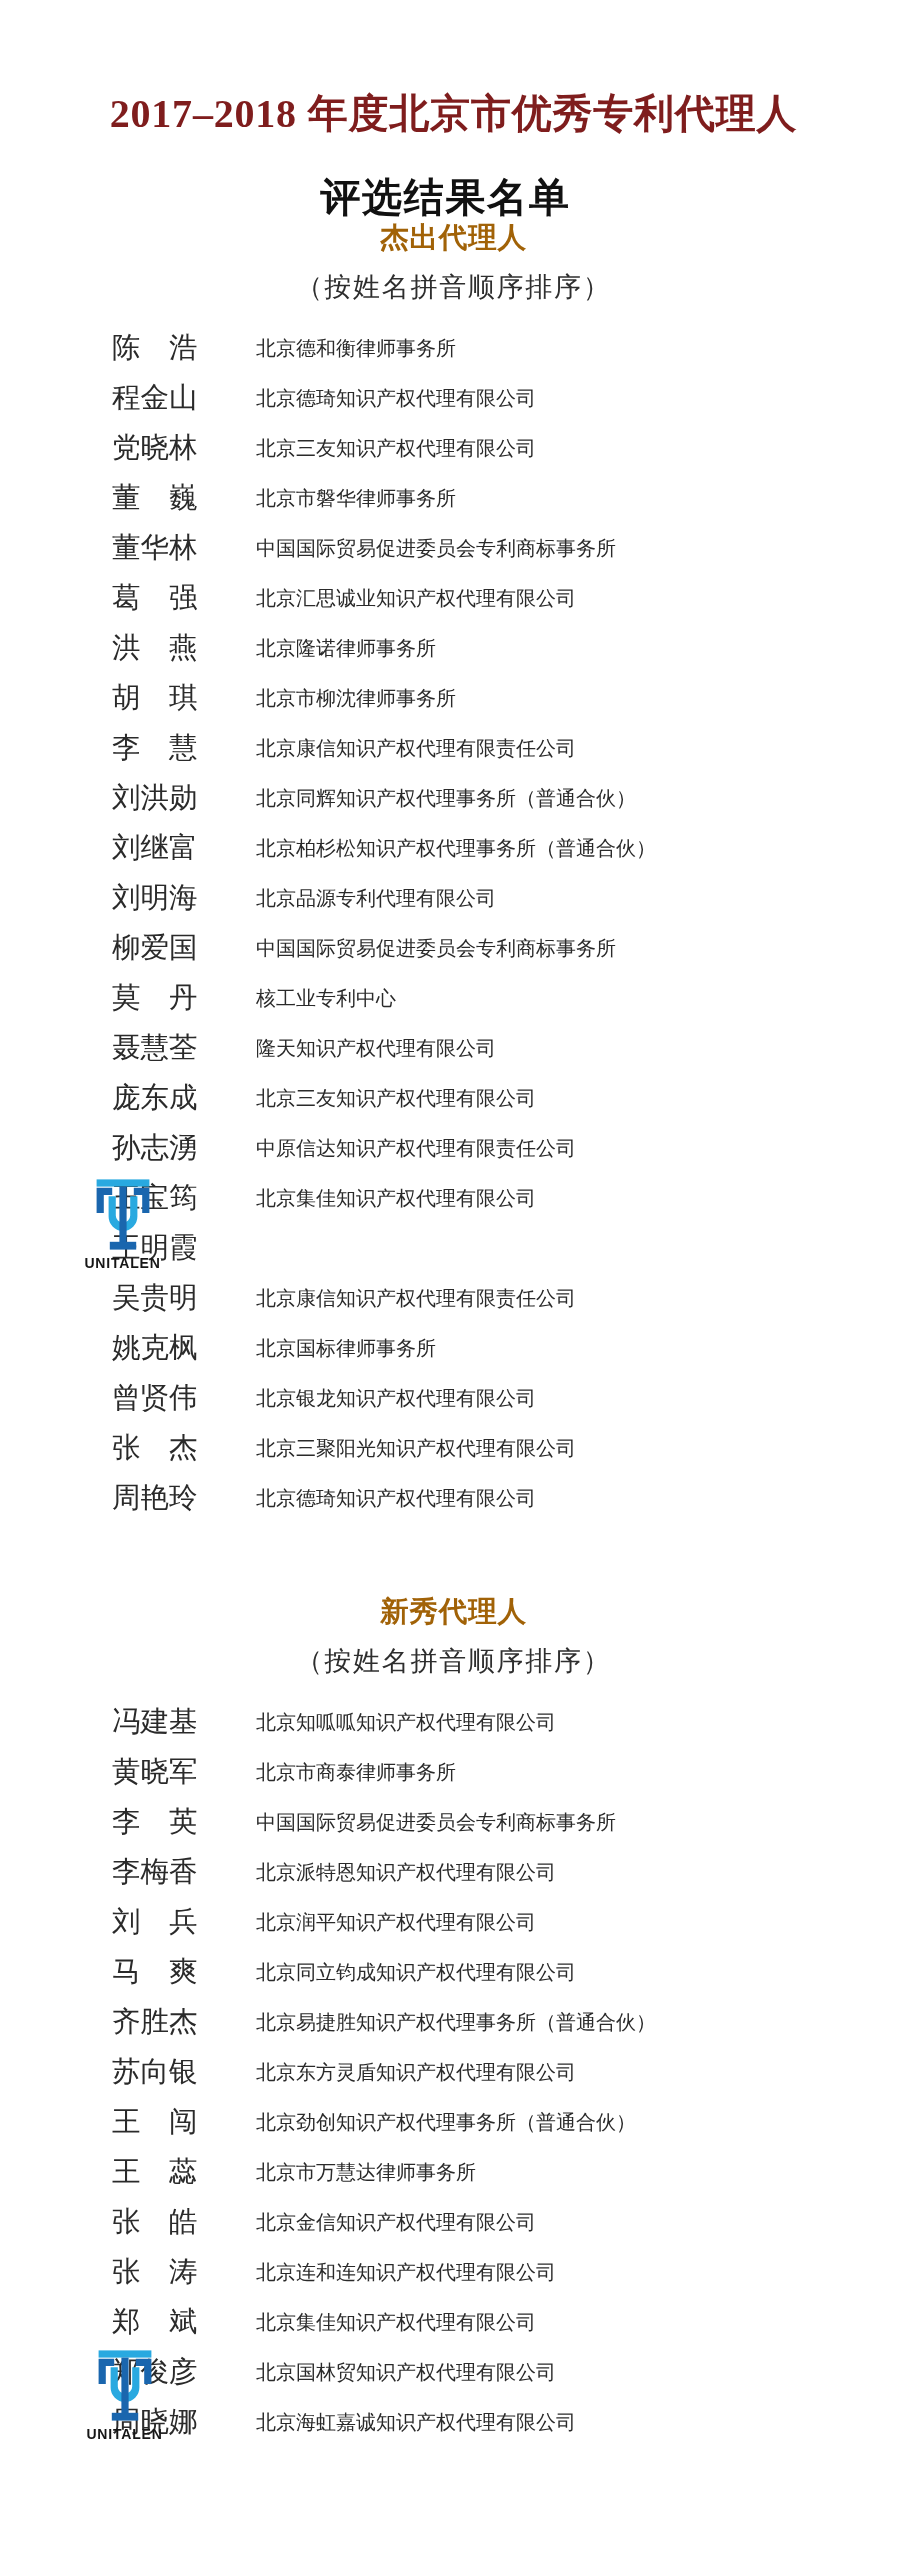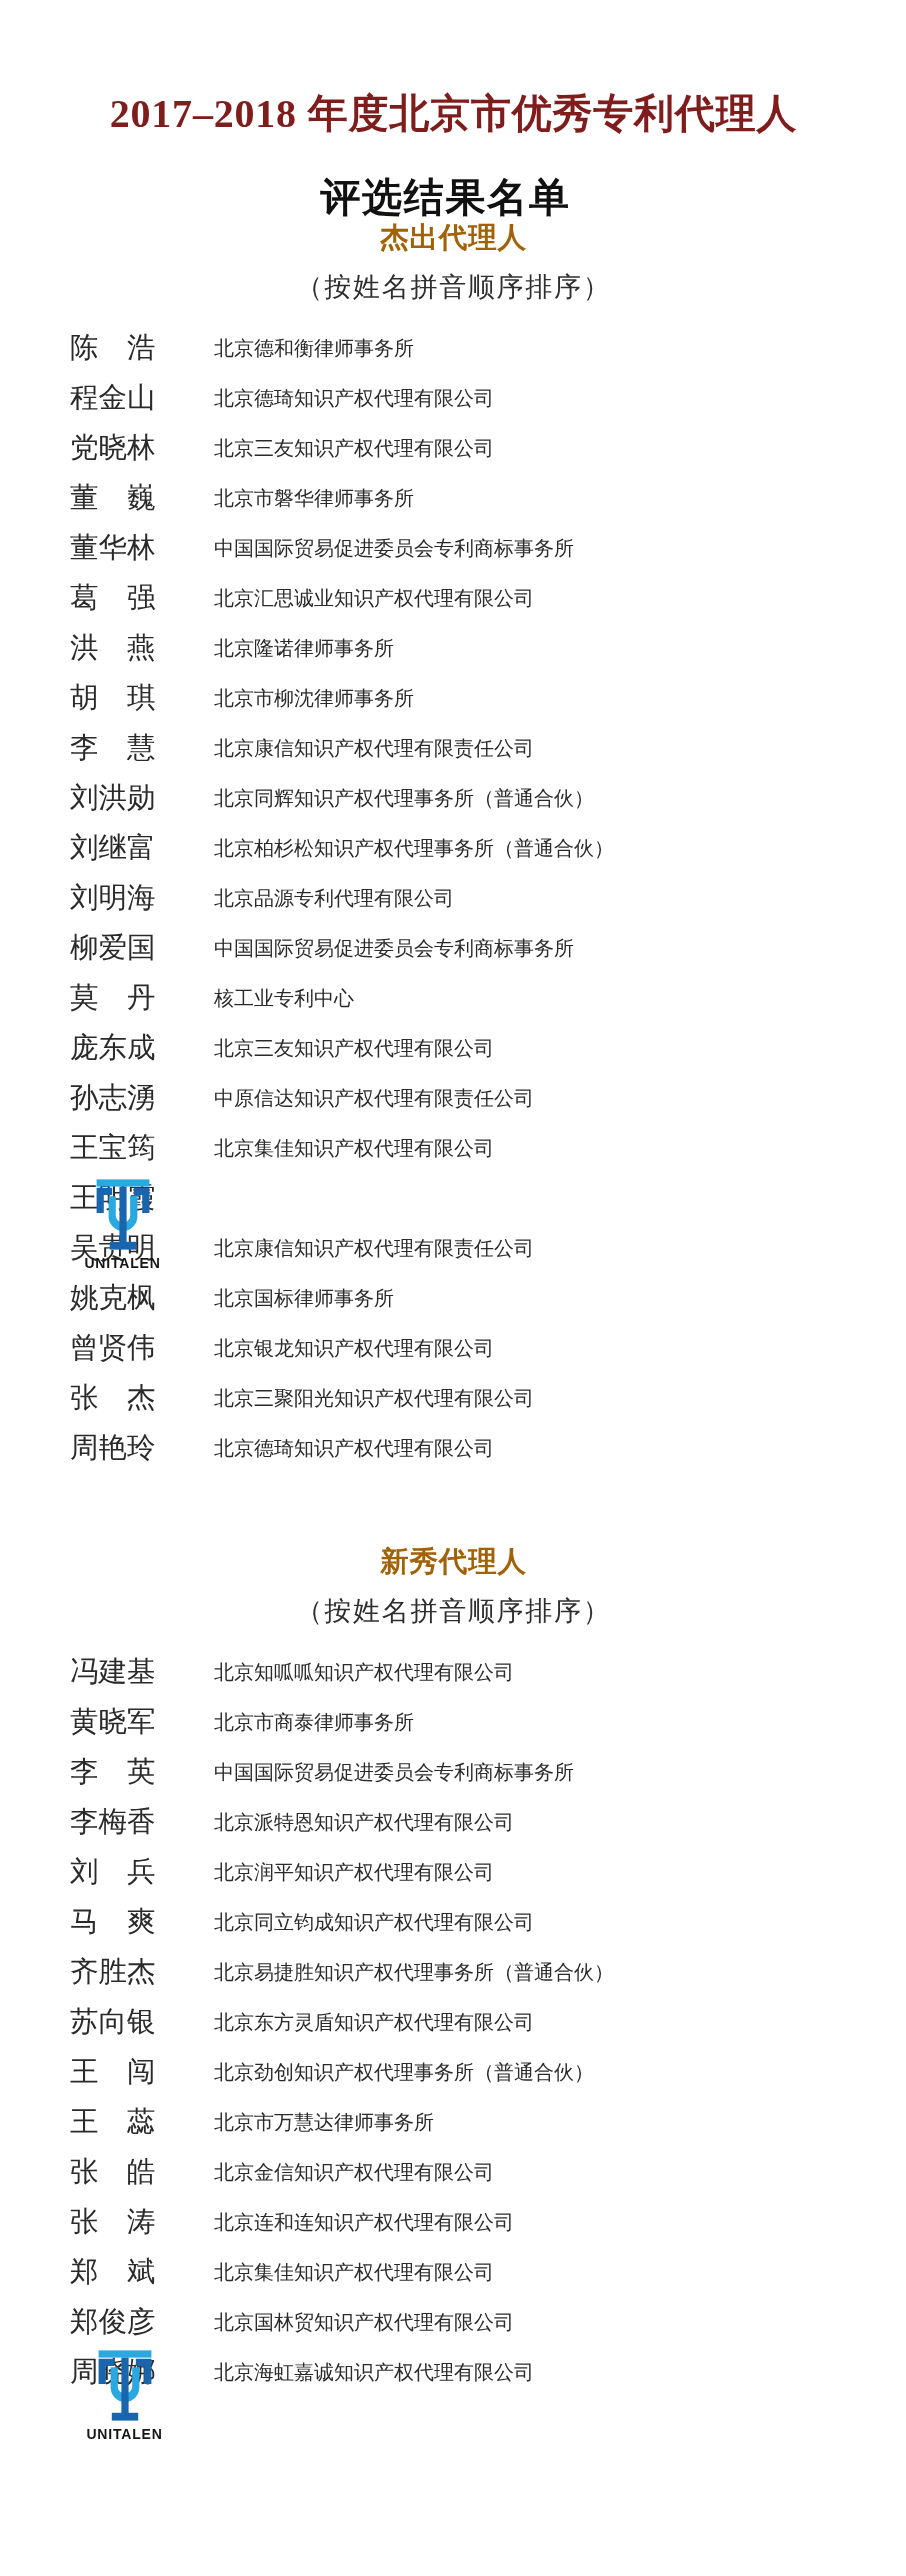--- a/index.html
+++ b/index.html
@@ -29,21 +29,21 @@
   }
   section.sec1 h2{margin-top:3.4px;}
   section.sec2 h2{margin-top:72px;}
   .sub{
     margin-top:17px;font-size:27px;line-height:30px;text-align:center;
     letter-spacing:1.7px;color:#2e2e2e;font-weight:normal;
   }
   .rows{margin-top:21px;}
   .row{
     height:50px;display:flex;align-items:center;
-    padding-left:70px;box-sizing:border-box;
+    padding-left:112px;box-sizing:border-box;
   }
   .name{
     display:inline-block;width:144px;flex:0 0 144px;
     font-size:28.5px;color:var(--ink);white-space:pre;
   }
   .company{
     font-size:20px;color:var(--ink);white-space:nowrap;font-family:Liberation Serif, serif;
   }
   .watermark{
     position:absolute;width:97px;text-align:center;pointer-events:none;
@@ -117,20 +117,24 @@
           <span class="name">刘明海</span>
           <span class="company">北京品源专利代理有限公司</span>
         </div>
         <div class="row">
           <span class="name">柳爱国</span>
           <span class="company">中国国际贸易促进委员会专利商标事务所</span>
         </div>
         <div class="row">
           <span class="name">莫　丹</span>
           <span class="company">核工业专利中心</span>
+        </div>
+        <div class="row">
+          <span class="name">聂慧荃</span>
+          <span class="company">隆天知识产权代理有限公司</span>
         </div>
         <div class="row">
           <span class="name">庞东成</span>
           <span class="company">北京三友知识产权代理有限公司</span>
         </div>
         <div class="row">
           <span class="name">孙志湧</span>
           <span class="company">中原信达知识产权代理有限责任公司</span>
         </div>
         <div class="row">

